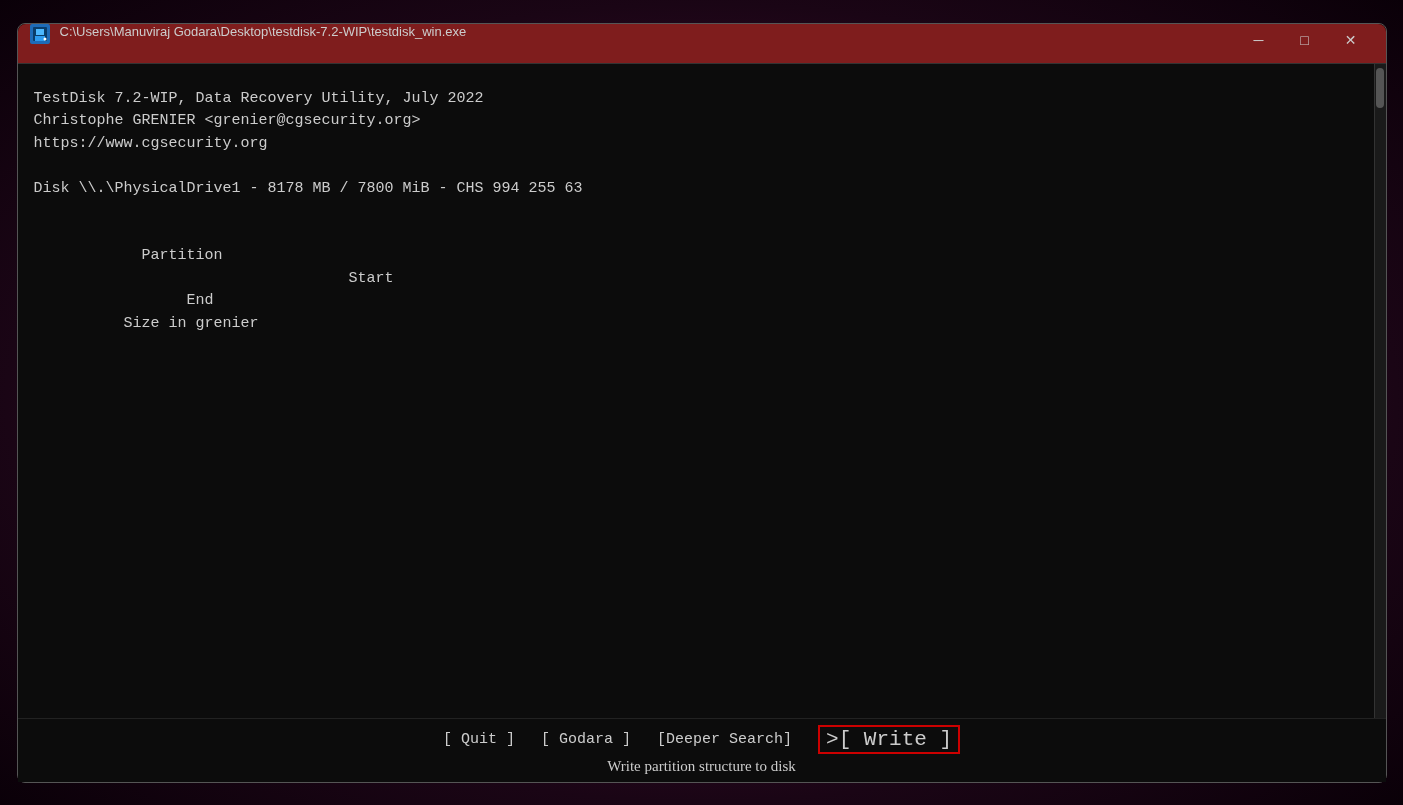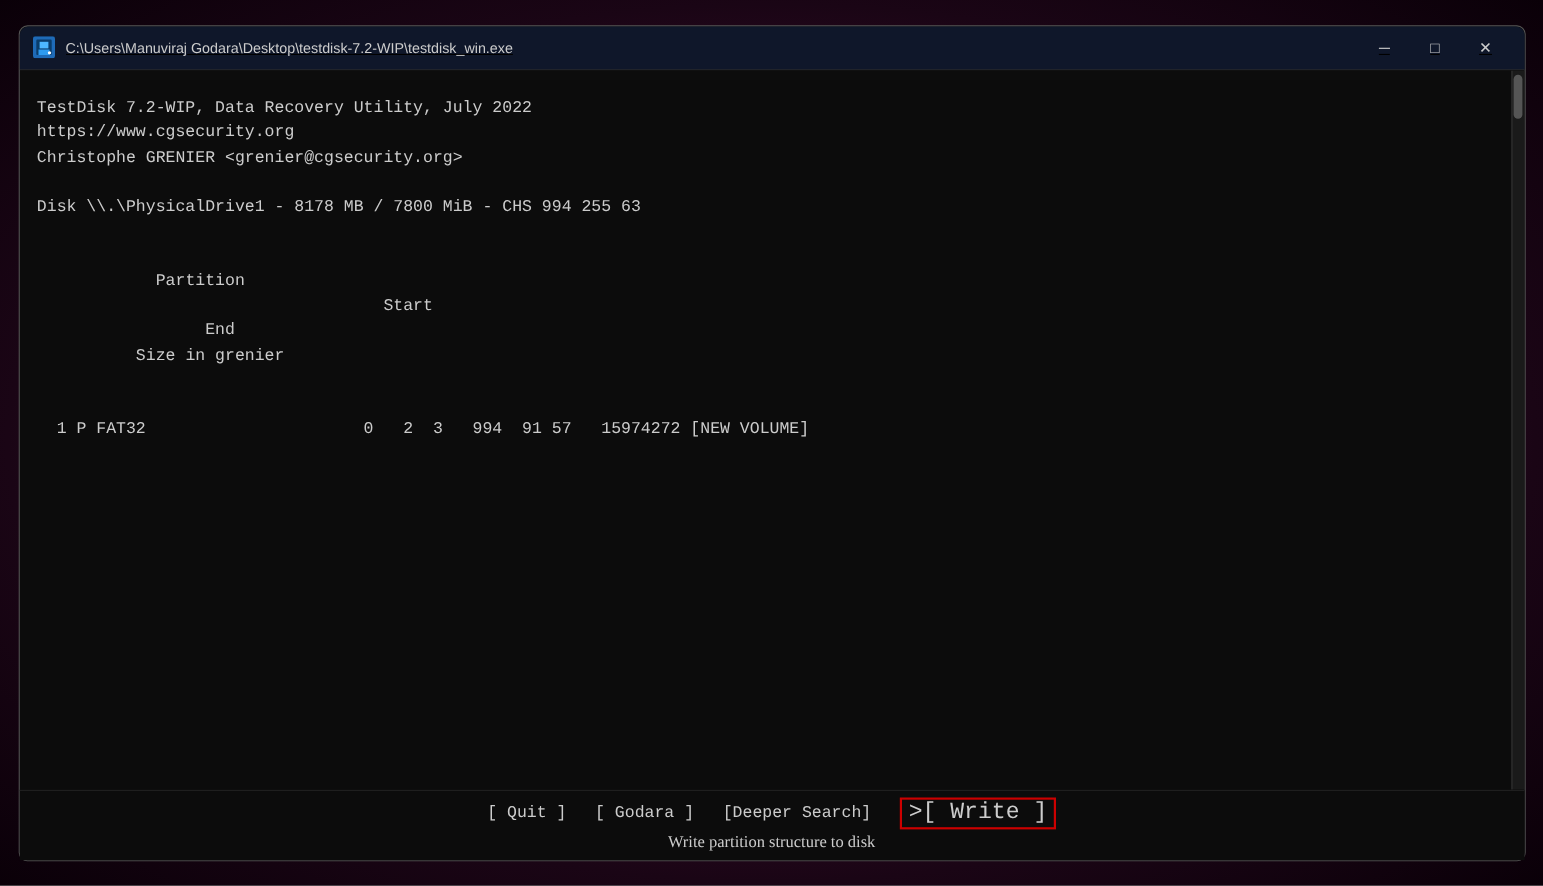--- a/index.html
+++ b/index.html
@@ -25,28 +25,27 @@
       background: #0c0c0c;
       border: 1px solid #555;
       border-radius: 8px;
       display: flex;
       flex-direction: column;
       position: relative;
     }
 
     .titlebar {
       height: 40px;
-      background: #0f172a;
+      background: #7f1d1d;
       border-radius: 8px 8px 0 0;
       display: flex;
-      align-items: center;
+      align-items: flex-start;
       padding: 0 12px;
       flex-shrink: 0;
       border-bottom: 1px solid #333;
-      text-decoration: underline;
     }
 
     .titlebar-icon {
       width: 20px;
       height: 20px;
       margin-right: 10px;
       flex-shrink: 0;
     }
 
     .titlebar-title {
@@ -180,33 +179,32 @@
     <div class="titlebar-controls">
       <button class="titlebar-btn">─</button>
       <button class="titlebar-btn">□</button>
       <button class="titlebar-btn close">✕</button>
     </div>
   </div>
 
   <div class="content-area">
     <div class="terminal">
       <div class="terminal-line">TestDisk 7.2-WIP, Data Recovery Utility, July 2022</div>
+      <div class="terminal-line">Christophe GRENIER &lt;grenier@cgsecurity.org&gt;</div>
       <div class="terminal-line">https://www.cgsecurity.org</div>
-      <div class="terminal-line">Christophe GRENIER &lt;grenier@cgsecurity.org&gt;</div>
       <div class="terminal-line">&nbsp;</div>
       <div class="terminal-line">Disk \\.\PhysicalDrive1 - 8178 MB / 7800 MiB - CHS 994 255 63</div>
       <div class="terminal-line">&nbsp;</div>
       <div class="terminal-line">
         <span>    Partition</span>
         <span>                           Start</span>
         <span>         End</span>
         <span>  Size in grenier</span>
       </div>
       <div class="terminal-line">&nbsp;</div>
-      <div class="terminal-line">  1 P FAT32                      0   2  3   994  91 57   15974272 [NEW VOLUME]</div>
     </div>
     <div class="scrollbar">
       <div class="scrollbar-thumb"></div>
     </div>
   </div>
 
   <div class="bottom-bar">
     <div class="bottom-buttons">
       <span class="btn-item">[ Quit ]</span>
       <span class="btn-item">&nbsp;&nbsp;</span>

